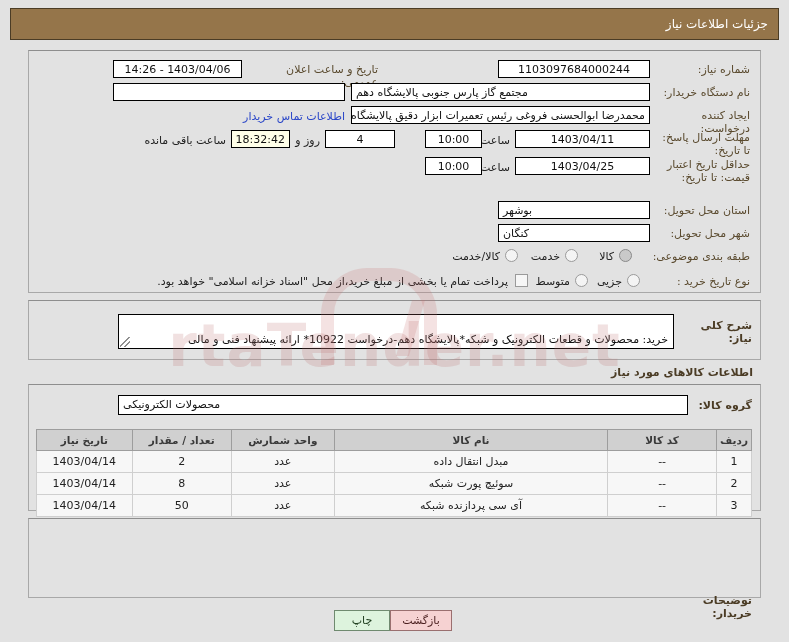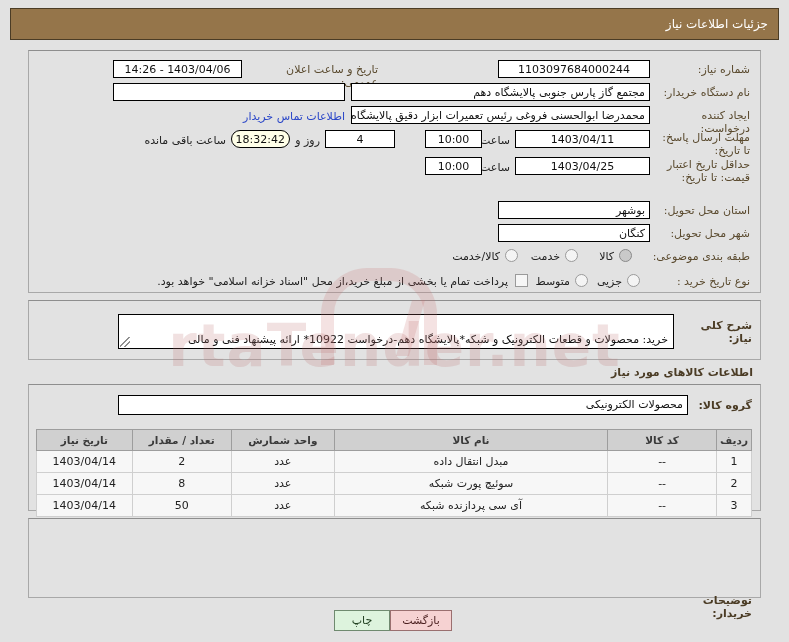--- a/index.html
+++ b/index.html
@@ -59,26 +59,26 @@
 
   .fld {
     position: absolute;
     box-sizing: border-box;
     background: #ffffff;
     border: 1px solid #000000;
     font-size: 11px;
     color: #111111;
     line-height: 17px;
     padding: 0 4px;
-    text-align: right;
+    text-align: left;
     overflow: hidden;
     white-space: nowrap;
   }
   .fld.center { text-align: center; }
-  .fld.ivory { background: #ffffe8; border-radius: 9px; }
+  .fld.ivory { background: #ffffe8; }
 
   .plain {
     position: absolute;
     font-size: 11px;
     color: #222222;
     line-height: 14px;
   }
   .link {
     position: absolute;
     font-size: 11px;

